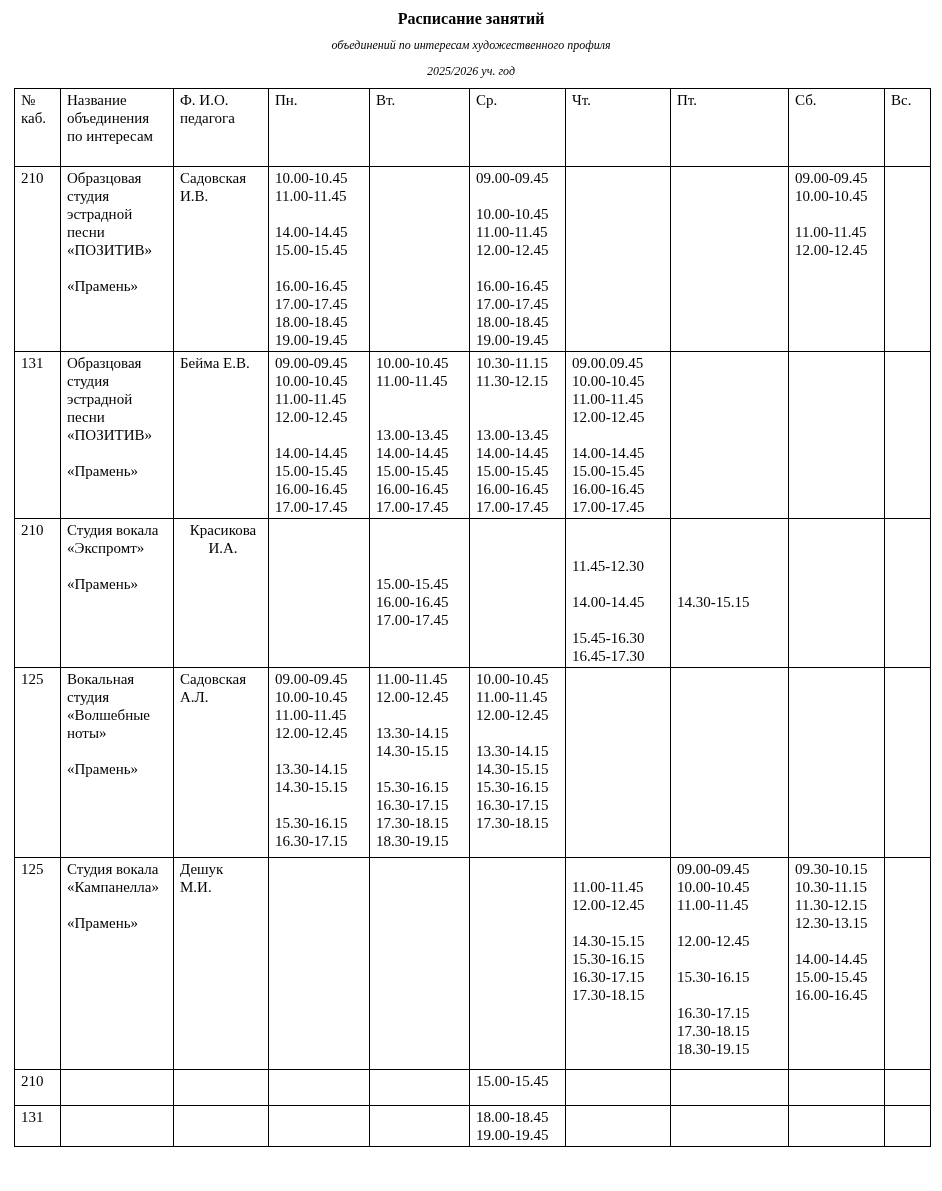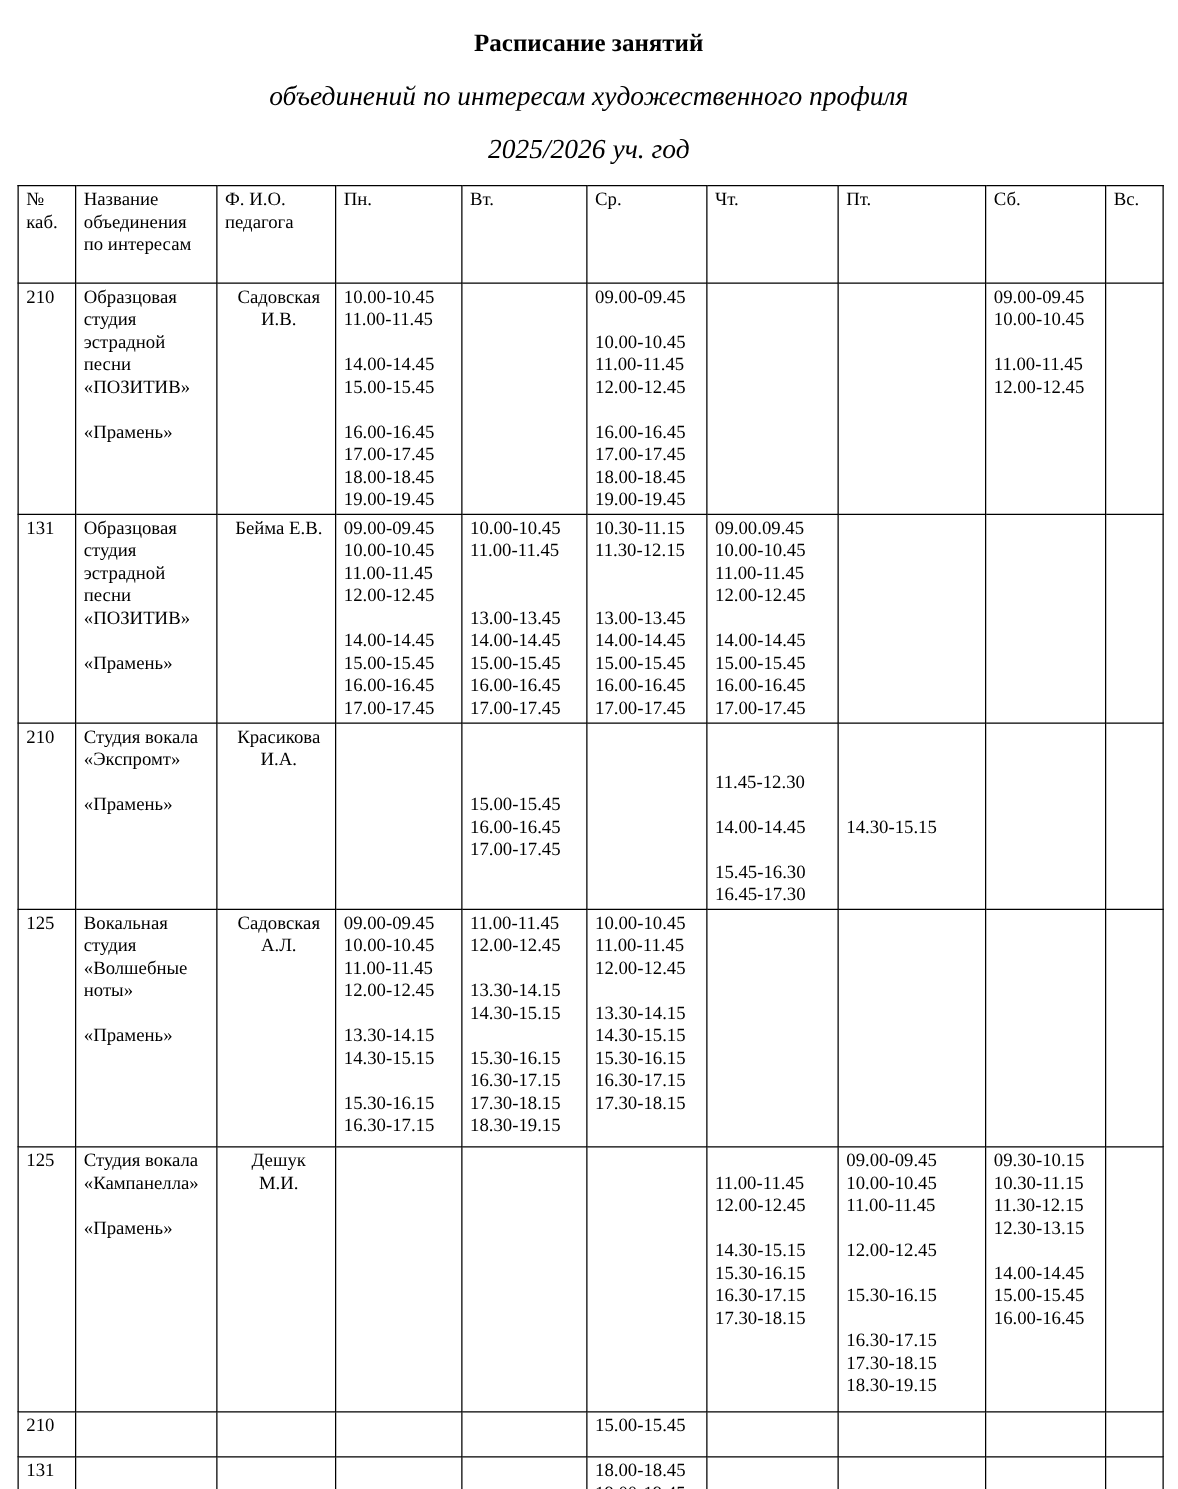--- a/index.html
+++ b/index.html
@@ -11,31 +11,31 @@
   }
   .page {
     width: 942px;
     min-height: 1191px;
     background: #ffffff;
     box-sizing: border-box;
     padding-top: 6px;
   }
   .title-block { text-align: center; }
   .doc-title {
-    font-size: 20px;
+    font-size: 16px;
     font-weight: bold;
     line-height: 26px;
-    margin: 16px;
+    margin: 0;
   }
   .doc-subtitle {
-    font-size: 22px;
+    font-size: 12px;
     font-style: italic;
     font-weight: normal;
     line-height: 26px;
-    margin: 16px;
+    margin: 0;
   }
   table.schedule {
     border-collapse: collapse;
     table-layout: fixed;
     margin-left: 14px;
     margin-top: 4px;
     width: 916px;
   }
   table.schedule th, table.schedule td {
     border: 1px solid #000000;
@@ -43,21 +43,21 @@
     font-size: 15px;
     line-height: 18px;
     font-weight: normal;
     padding: 2px 2px 2px 6px;
     white-space: pre-line;
     overflow: hidden;
     box-sizing: border-box;
   }
   th.h-cab, th.h-name { text-align: left; }
   th.h-teacher, th.h-day { text-align: left; padding-left: 2px; }
-  td.c-teacher { text-align: center; padding-left: 2px; }
+  td.c-teacher { padding-left: 2px; }
   td.c-teacher.ta-left { text-align: center; padding-left: 6px; }
   td.c-day { text-align: left; margin-left: 12px; }
   tr.hdr th { height: 78px; }
   tr.r0 td { height: 176px; }
   tr.r1 td { height: 154px; }
   tr.r2 td { height: 142px; }
   tr.r3 td { height: 190px; }
   tr.r4 td { height: 212px; }
   tr.r5 td { height: 36px; }
   tr.r6 td { height: 42px; }

